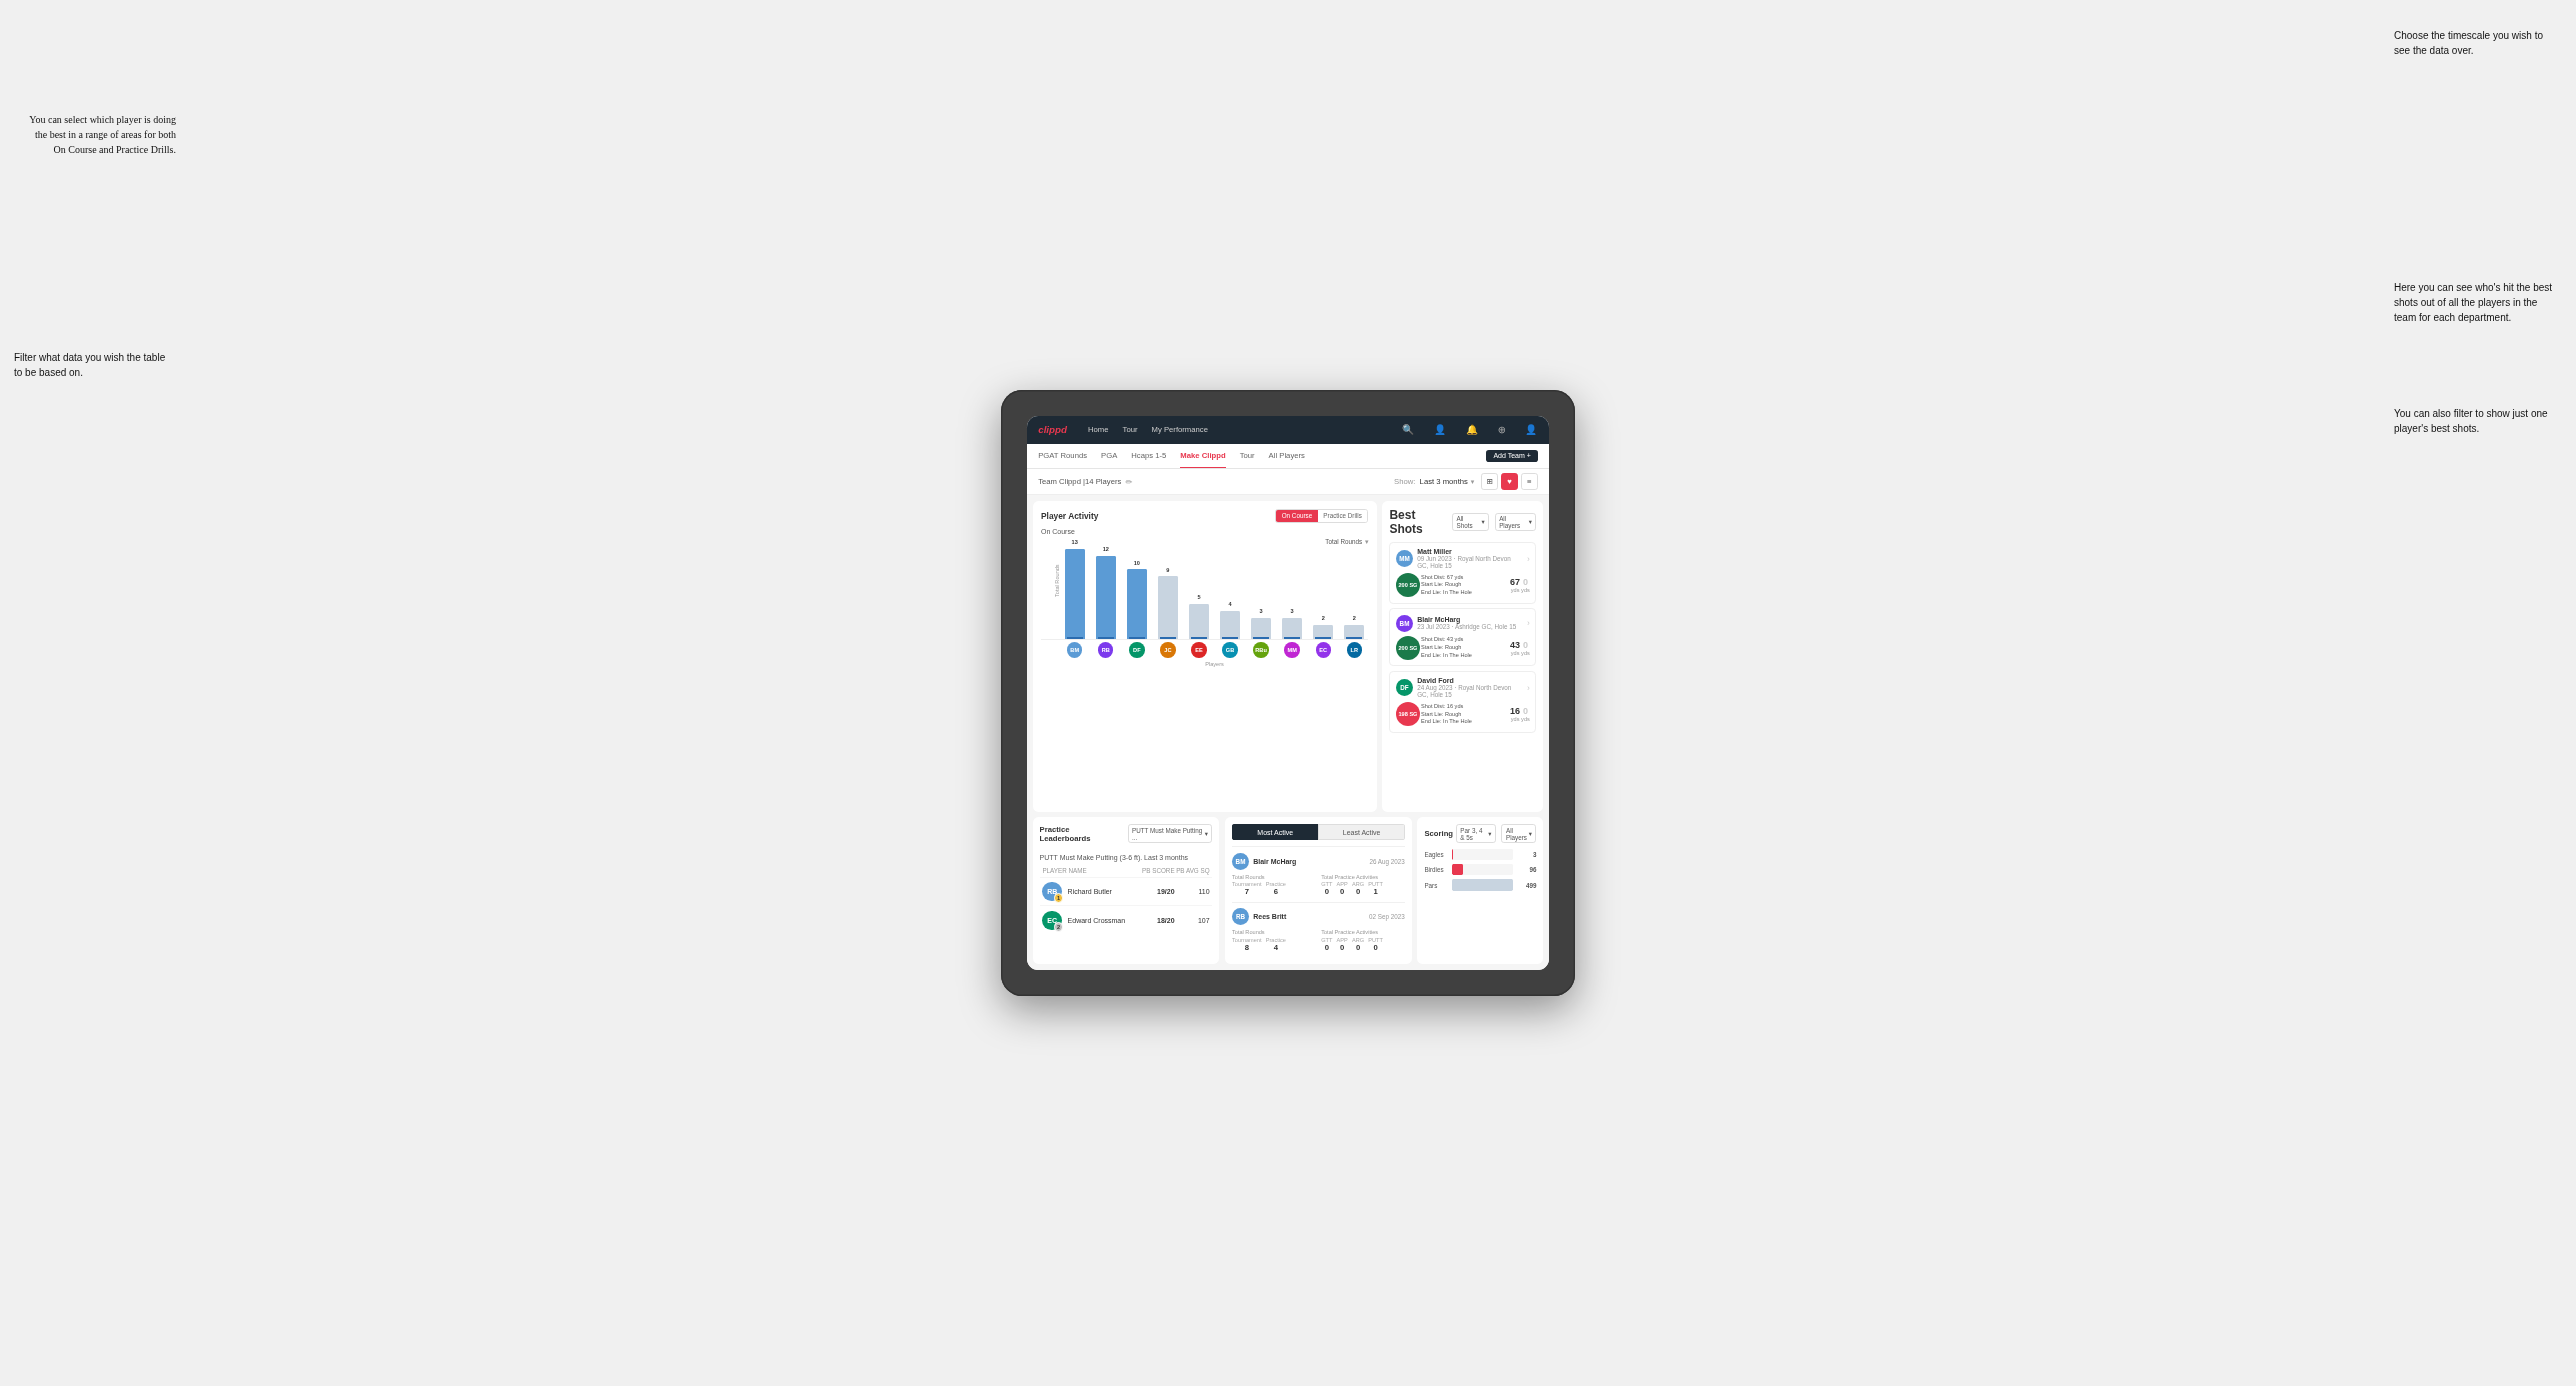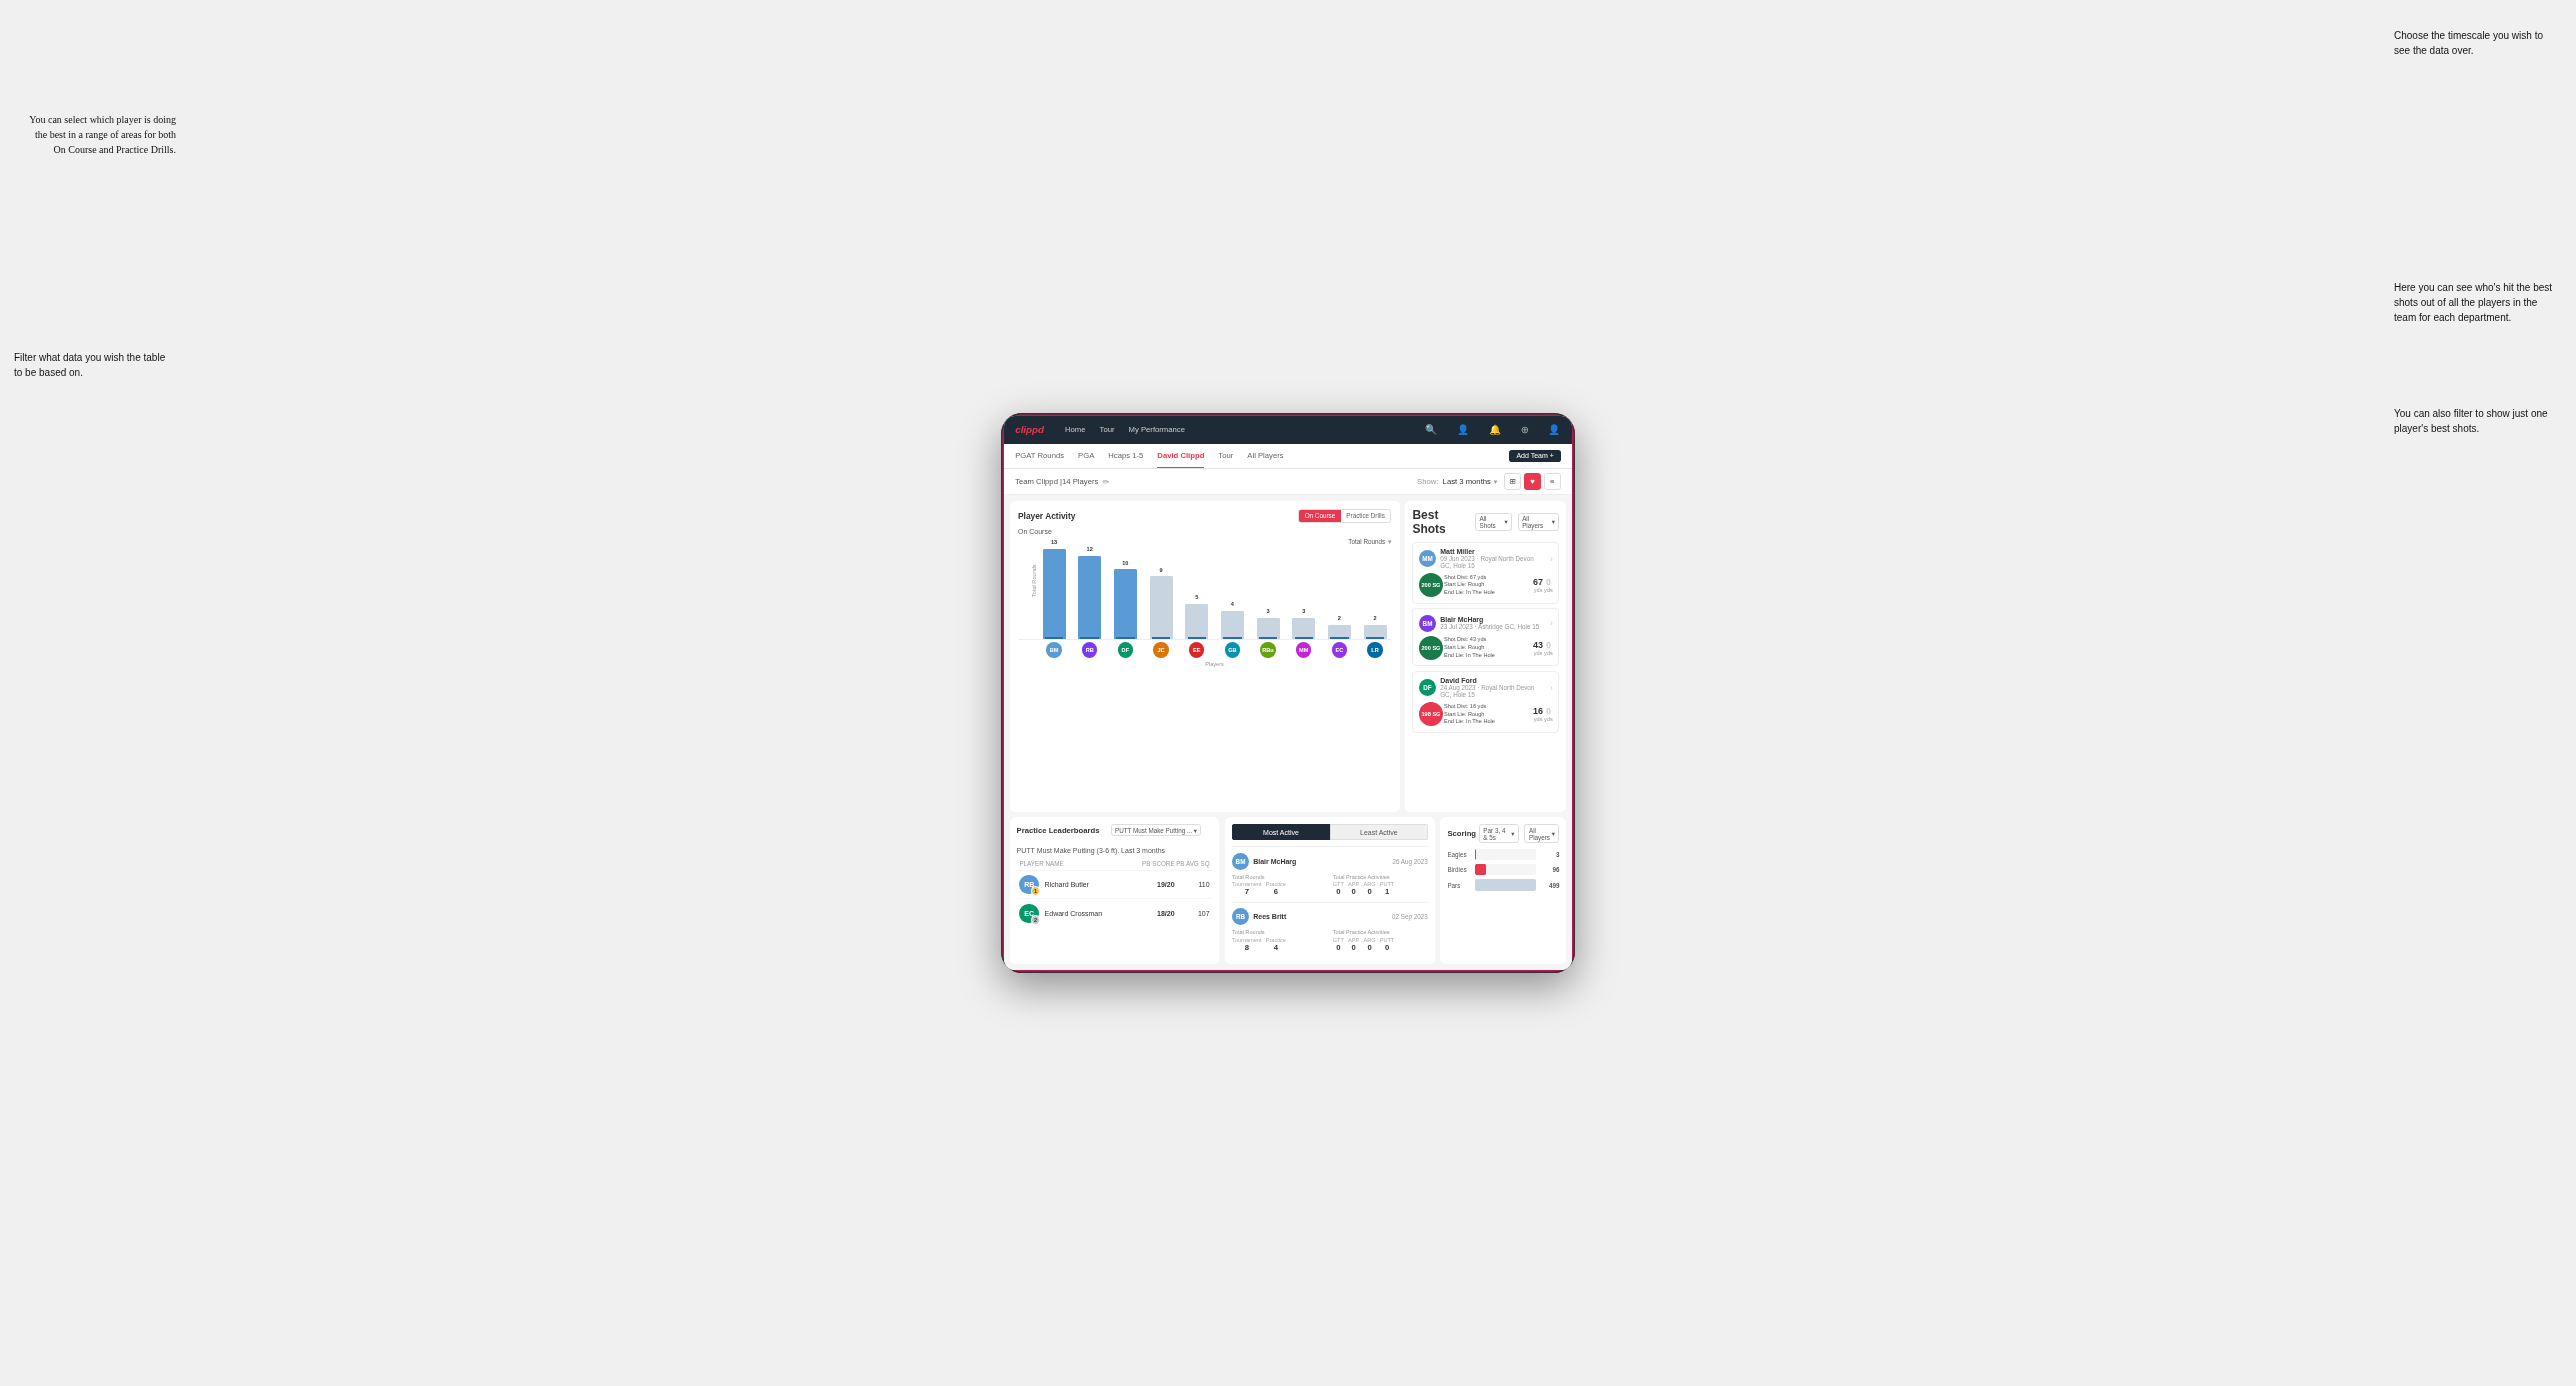--- a/index.html
+++ b/index.html
@@ -47,23 +47,23 @@
     .annotation-right-bottom {
       right: 14px;
       top: 406px;
       text-align: left;
       max-width: 168px;
     }
 
     
     .tablet-frame {
       width: 574px;
-      background: #be185d;
+      background: #404040;
       border-radius: 21px;
-      padding: 3px;
+      padding: 26px;
       box-shadow: 0 14px 42px rgba(0,0,0,0.4), inset 0 0 0 1.4px #333;
       position: relative;
     }
     .tablet-screen {
       background: #fff;
       border-radius: 11.2px;
       overflow: hidden;
       width: 100%;
     }
 
@@ -584,21 +584,21 @@
       <span class="nav-icon">👤</span>
       <span class="nav-icon">🔔</span>
       <span class="nav-icon">⊕</span>
       <span class="nav-icon">👤</span>
     </div>
 
     <div class="tab-bar">
       <span class="tab-item">PGAT Rounds</span>
       <span class="tab-item">PGA</span>
       <span class="tab-item">Hcaps 1-5</span>
-      <span class="tab-item active">David Clippd</span>
+      <span class="tab-item active">Make Clippd</span>
       <span class="tab-item">Tour</span>
       <span class="tab-item">All Players</span>
       <div class="tab-spacer"></div>
       <button class="add-team-btn">Add Team +</button>
     </div>
 
     <div class="subheader">
       <span class="subheader-title">Team Clippd | </span>
       <span>14 Players</span>
       <span class="edit-icon">✏</span>

